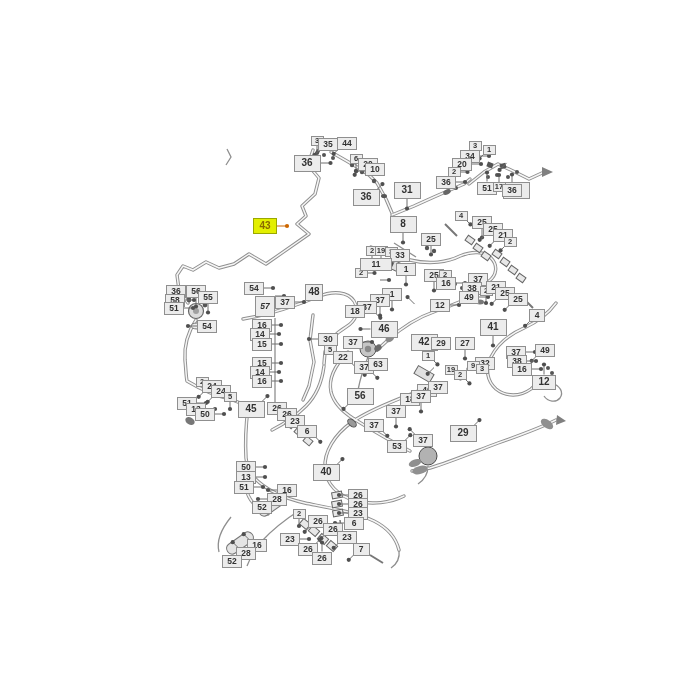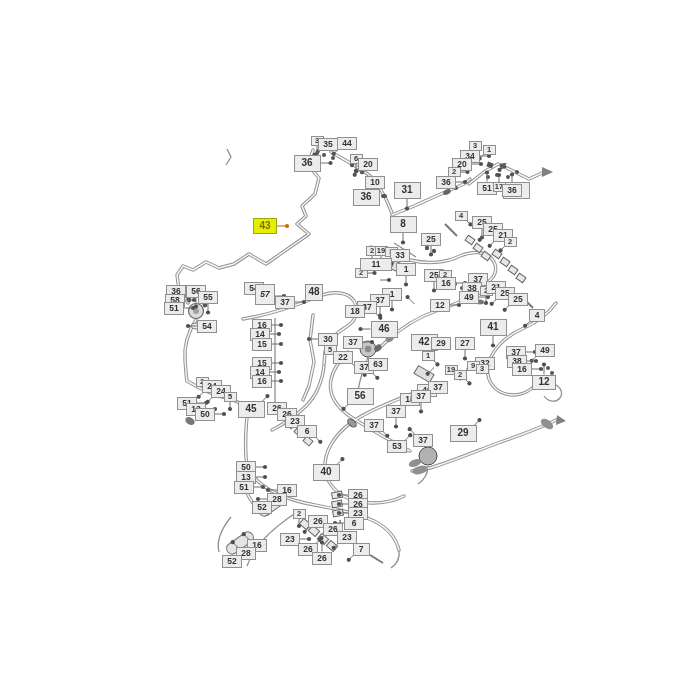--- a/index.html
+++ b/index.html
@@ -414,21 +414,21 @@
         <circle cx="396" cy="426.5" r="2.1" fill="#4f4f4f"></circle>
       </g>
   </svg>
   <div id="labels">
       <div class="callout s" style="left: 310.5px; top: 136px; width: 13px; height: 10px;">3</div>
       <div class="callout m" style="left: 318px; top: 137.5px; width: 20px; height: 13px;">35</div>
       <div class="callout m" style="left: 337px; top: 137px; width: 20px; height: 13px;">44</div>
       <div class="callout l" style="left: 293.5px; top: 154.5px; width: 27px; height: 17px;">36</div>
       <div class="callout s" style="left: 349.5px; top: 154px; width: 13px; height: 10px;">6</div>
       <div class="callout m" style="left: 358px; top: 157.5px; width: 20px; height: 13px;">20</div>
-      <div class="callout m" style="left: 365px; top: 176px; width: 20px; height: 13px;">10</div>
+      <div class="callout m" style="left: 365px; top: 163px; width: 20px; height: 13px;">10</div>
       <div class="callout l" style="left: 352.5px; top: 188.5px; width: 27px; height: 17px;">36</div>
       <div class="callout l" style="left: 393.5px; top: 181.5px; width: 27px; height: 17px;">31</div>
       <div class="callout l selected" style="left: 253px; top: 218px; width: 24px; height: 16px;">43</div>
       <div class="callout l" style="left: 389.5px; top: 215.5px; width: 27px; height: 17px;">8</div>
       <div class="callout m" style="left: 421px; top: 232.5px; width: 20px; height: 13px;">25</div>
       <div class="callout s" style="left: 468.5px; top: 141px; width: 13px; height: 10px;">3</div>
       <div class="callout s" style="left: 482.5px; top: 145px; width: 13px; height: 10px;">1</div>
       <div class="callout m" style="left: 460px; top: 149.5px; width: 20px; height: 13px;">34</div>
       <div class="callout m" style="left: 452px; top: 157.5px; width: 20px; height: 13px;">20</div>
       <div class="callout s" style="left: 447.5px; top: 167px; width: 13px; height: 10px;">2</div>
@@ -456,21 +456,21 @@
       <div class="callout m" style="left: 508px; top: 292.5px; width: 20px; height: 13px;">25</div>
       <div class="callout m" style="left: 430px; top: 298.5px; width: 20px; height: 13px;">12</div>
       <div class="callout l" style="left: 410.5px; top: 301.5px; width: 27px; height: 17px; margin-top: 32px;">42</div>
       <div class="callout m" style="left: 382px; top: 287.5px; width: 20px; height: 13px;">1</div>
       <div class="callout m" style="left: 370px; top: 293.5px; width: 20px; height: 13px;">37</div>
       <div class="callout m" style="left: 357px; top: 300.5px; width: 20px; height: 13px;">37</div>
       <div class="callout m" style="left: 345px; top: 304.5px; width: 20px; height: 13px;">18</div>
       <div class="callout l" style="left: 370.5px; top: 320.5px; width: 27px; height: 17px;">46</div>
       <div class="callout l" style="left: 305px; top: 283.5px; width: 18px; height: 17px;">48</div>
       <div class="callout m" style="left: 244px; top: 281.5px; width: 20px; height: 13px;">54</div>
-      <div class="callout m" style="left: 255px; top: 284px; width: 20px; height: 21px; font-style: italic;">57</div>
+      <div class="callout m" style="left: 255px; top: 296px; width: 20px; height: 21px; font-style: italic;">57</div>
       <div class="callout m" style="left: 275px; top: 295.5px; width: 20px; height: 13px;">37</div>
       <div class="callout m" style="left: 166px; top: 284.5px; width: 20px; height: 13px;">36</div>
       <div class="callout m" style="left: 186px; top: 284.5px; width: 20px; height: 13px;">56</div>
       <div class="callout m" style="left: 165px; top: 293.5px; width: 20px; height: 13px;">58</div>
       <div class="callout m" style="left: 198px; top: 290.5px; width: 20px; height: 13px;">55</div>
       <div class="callout m" style="left: 164px; top: 301.5px; width: 20px; height: 13px;">51</div>
       <div class="callout m" style="left: 197px; top: 319.5px; width: 20px; height: 13px;">54</div>
       <div class="callout s" style="left: 454.5px; top: 211px; width: 13px; height: 10px;">4</div>
       <div class="callout m" style="left: 472px; top: 215.5px; width: 20px; height: 13px;">25</div>
       <div class="callout m" style="left: 483px; top: 222.5px; width: 20px; height: 13px;">25</div>

